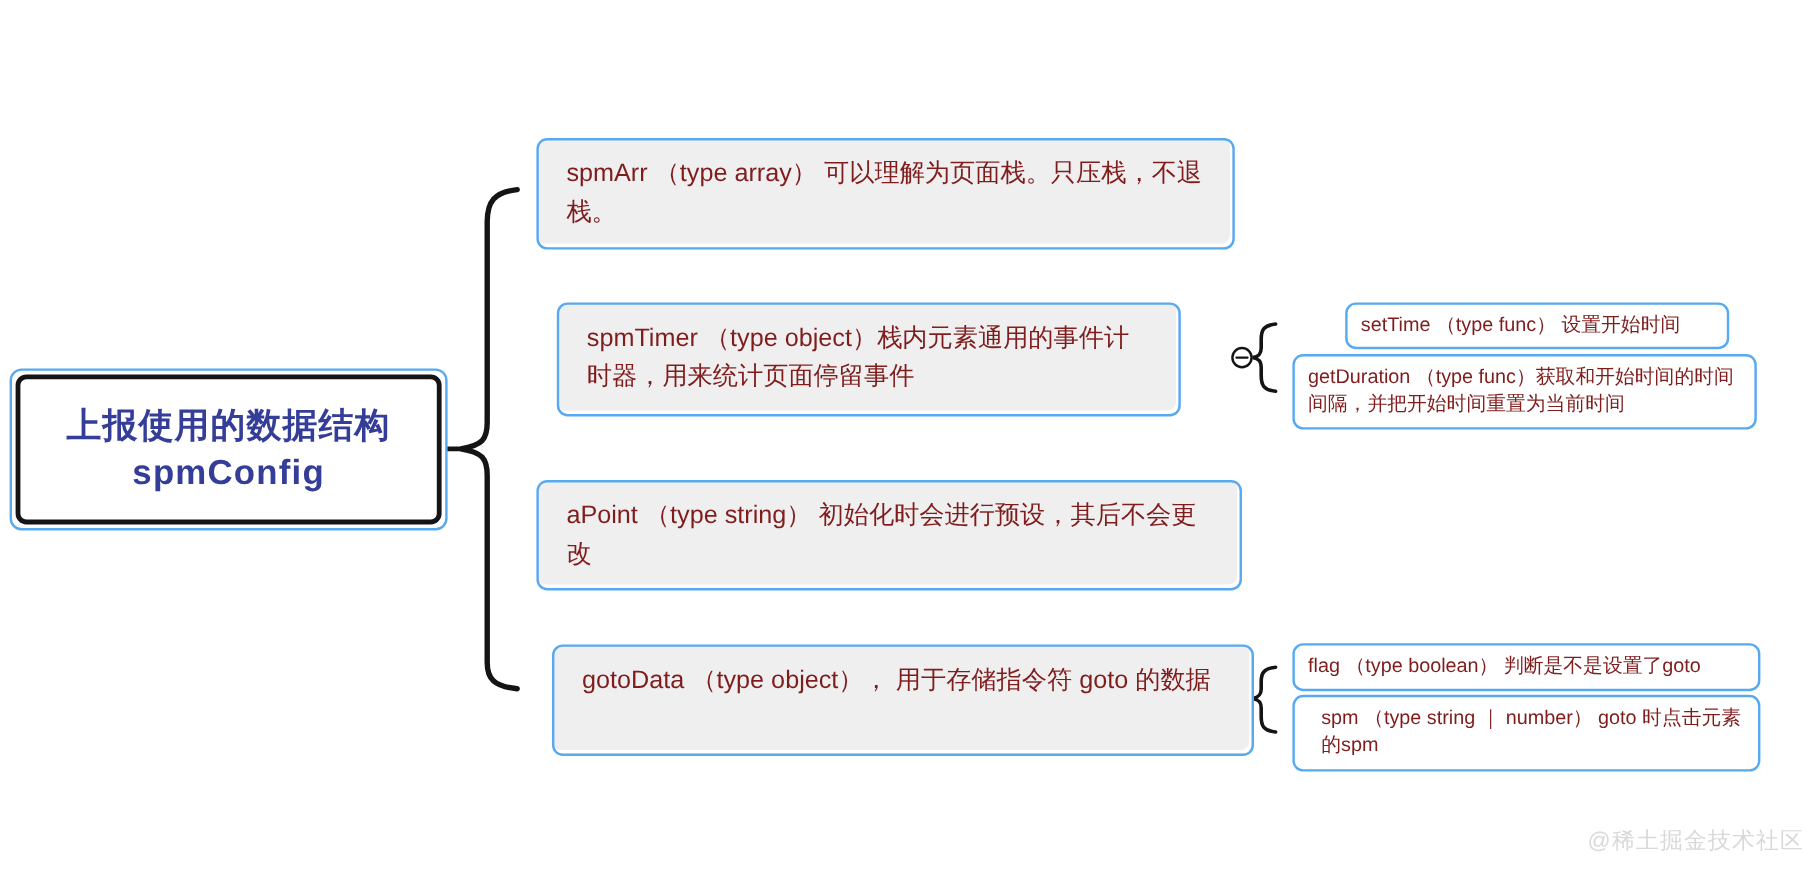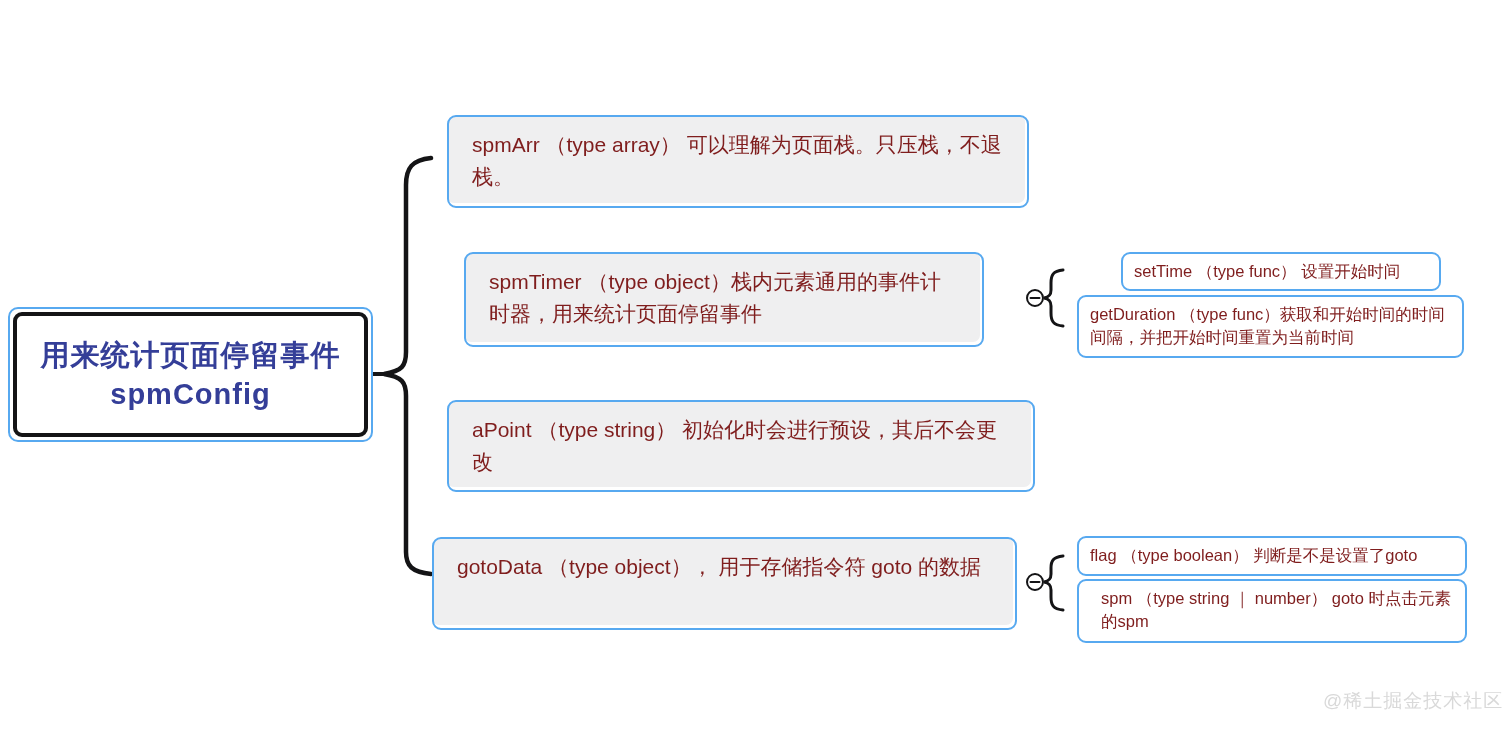--- a/index.html
+++ b/index.html
@@ -104,38 +104,38 @@
              C 1049 583 1051 585 1051 590 L 1051 597 C 1051 605 1053 609 1063 610" stroke="#141416" stroke-width="3" fill="none" stroke-linecap="round"></path>
 
     <g pointer-events="all">
       <circle cx="1035" cy="582" r="8" fill="#ffffff" stroke="#141416" stroke-width="2"></circle>
       <path d="M 1030.5 582 L 1039.5 582" stroke="#141416" stroke-width="2" stroke-linecap="round"></path>
     </g>
   </svg>
 
   <div class="root-node">
     <div class="root-node-inner">
-      <span class="root-line">用来统计页面停留事件</span>
+      <span class="root-line">上报使用的数据结构</span>
       <span class="root-line">spmConfig</span>
     </div>
   </div>
 
   <div class="node gray" style="left:447px; top:115px; width:582px; height:93px;">
     <span>spmArr （type array） 可以理解为页面栈。只压栈，不退栈。</span>
   </div>
 
   <div class="node gray" style="left:447px; top:252px; width:520px; height:95px;margin-left:17px;">
     <span>spmTimer （type object）栈内元素通用的事件计时器，用来统计页面停留事件</span>
   </div>
 
   <div class="node gray" style="left:447px; top:400px; width:588px; height:92px;">
     <span>aPoint （type string） 初始化时会进行预设，其后不会更改</span>
   </div>
 
-  <div class="node gray" style="left:432px; top:537px; width:585px; height:93px;">
+  <div class="node gray" style="left:460px; top:537px; width:585px; height:93px;">
     <span>gotoData （type object）， 用于存储指令符 goto 的数据</span>
   </div>
 
   <div class="node white" style="left:1077px; top:252px; width:320px; height:39px;margin-left:44px;">
     <span>setTime （type func） 设置开始时间</span>
   </div>
 
   <div class="node white" style="left:1077px; top:536px; width:390px; height:40px;">
     <span>flag （type boolean） 判断是不是设置了goto</span>
   </div>

